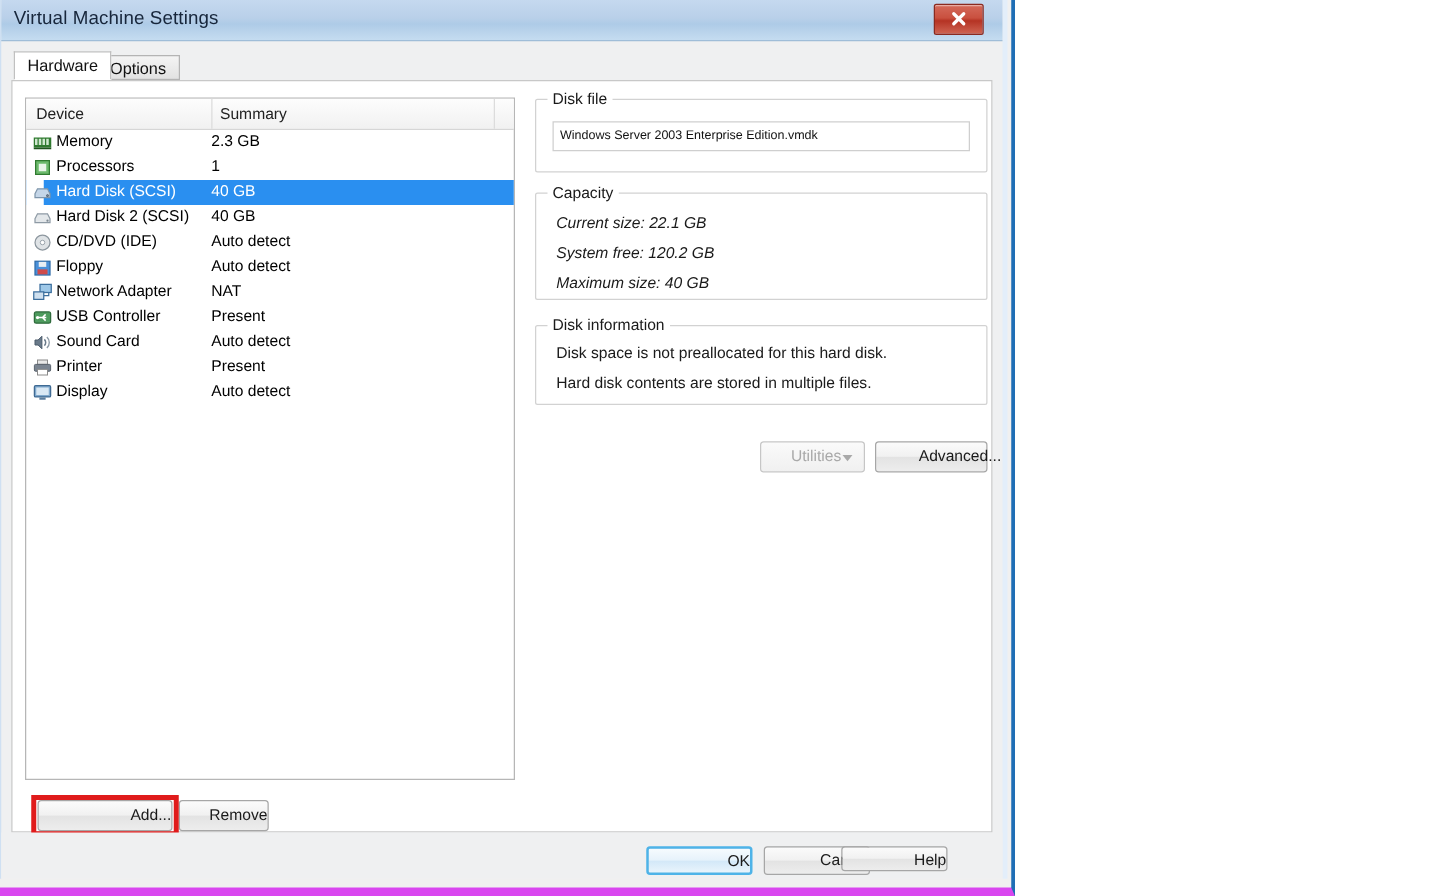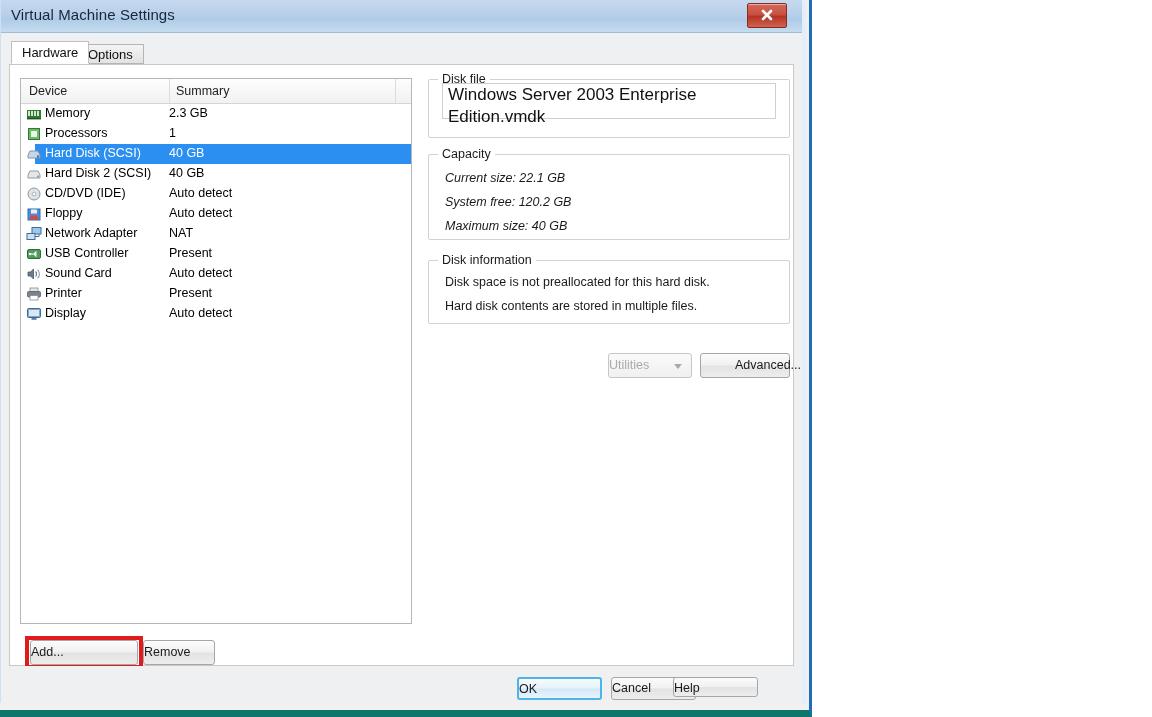--- a/index.html
+++ b/index.html
@@ -14,21 +14,21 @@
 
   
   #vm-window {
     position: absolute;
     left: 0; top: 0;
     width: 812px;
     height: 717px;
     box-sizing: border-box;
     background: #f0f0f0;
     border-right: 3px solid #1f6eb5;
-    border-bottom: 7px solid #0f766e;
+    border-bottom: 7px solid #d946ef;
     display: flex;
     flex-direction: column;
   }
   #window-inner {
     position: absolute;
     left: 0; top: 0;
     right: 3px; bottom: 7px;
     box-sizing: border-box;
     border-left: 1px solid #cfe0f2;
     border-right: 4px solid #e3eefa;
@@ -188,21 +188,21 @@
     width: 392px;
     height: 26px;
   }
   .btn {
     box-sizing: border-box;
     border: 1px solid #a6a6a6;
     border-radius: 3px;
     background: linear-gradient(to bottom,#fbfbfb 0%,#f1f1f1 48%,#e3e3e3 52%,#ededed 100%);
     font-size: 12.5px;
     color: #1a1a1a;
-    text-align: left;
+    text-align: right;
     cursor: pointer;
     font-family: "Liberation Sans", sans-serif;
   }
   .btn.disabled { color: #a9a9a9; background: linear-gradient(to bottom,#fafafa,#f0f0f0); border-color:#c6c6c6; cursor: default;}
   #add-button {
     position: absolute;
     left: 10px; top: 0;
     width: 108px; height: 25px;
     line-height: 23px;
   }
@@ -233,26 +233,26 @@
     top: -8px; left: 9px;
     background: #ffffff;
     padding: 0 4px;
     font-size: 12.5px;
     color: #1a1a1a;
     white-space: nowrap;
   }
   #group-diskfile { left: 418px; top: 14px; width: 362px; height: 59px; }
   #diskfile-input {
     position: absolute;
-    left: 13px; top: 3px;
-    width: 334px; height: 36px;
+    left: 13px; top: 17px;
+    width: 334px; height: 24px;
     box-sizing: border-box;
     border: 1px solid #cfcfcf;
     background: #ffffff;
-    font-size: 17px;
+    font-size: 10px;
     color: #111;
     padding: 0 5px;
     line-height: 22px;
     font-family: "Liberation Sans", sans-serif;
   }
   #group-capacity { left: 418px; top: 89px; width: 362px; height: 86px; padding-left: 14px; }
   .cap-line {
     position: absolute;
     left: 16px;
     font-size: 12.5px;

